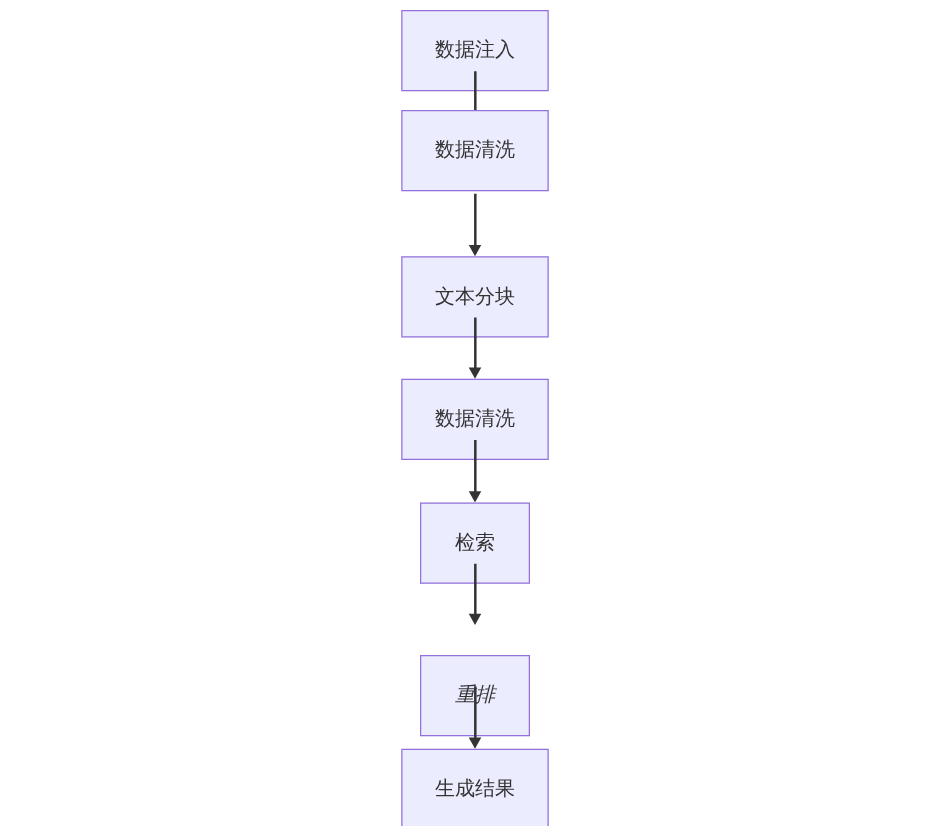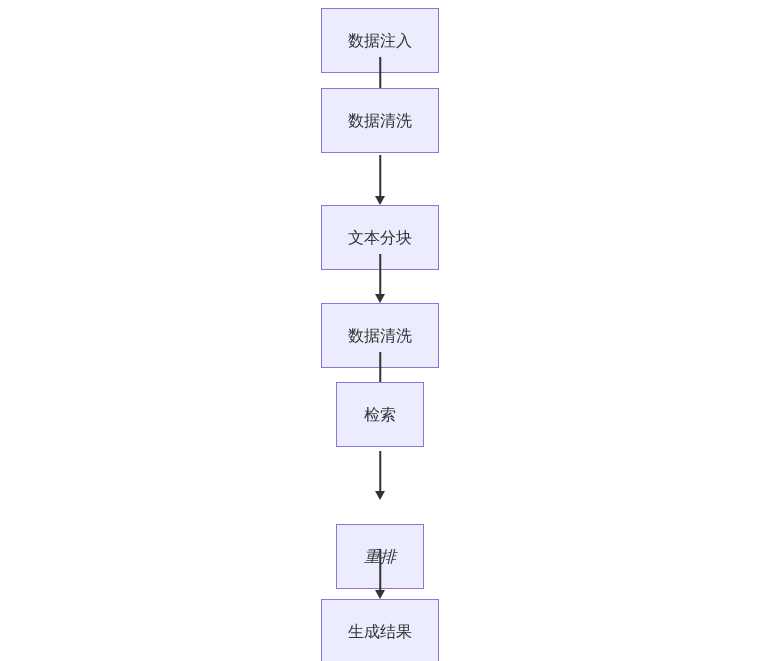--- a/index.html
+++ b/index.html
@@ -30,21 +30,21 @@
     font-size: 16px;
     line-height: 1;
     white-space: nowrap;
   }
   .node.wide  { width: 118px; }
   .node.narrow{ width: 88px;  }
   .n0 { top: 8px;   }
   .n1 { top: 88px; }
   .n2 { top: 205px; }
   .n3 { top: 303px; }
-  .n4 { top: 382px; }
+  .n4 { top: 402px; }
   .n5 { top: 524px; font-style: italic; }
   .n6 { top: 599px; }
 
   .arrow {
     position: absolute;
     left: 50%;
     transform: translateX(-50%);
     width: 10px;
   }
   .a0 { top: 57px;  height: 49px; }

